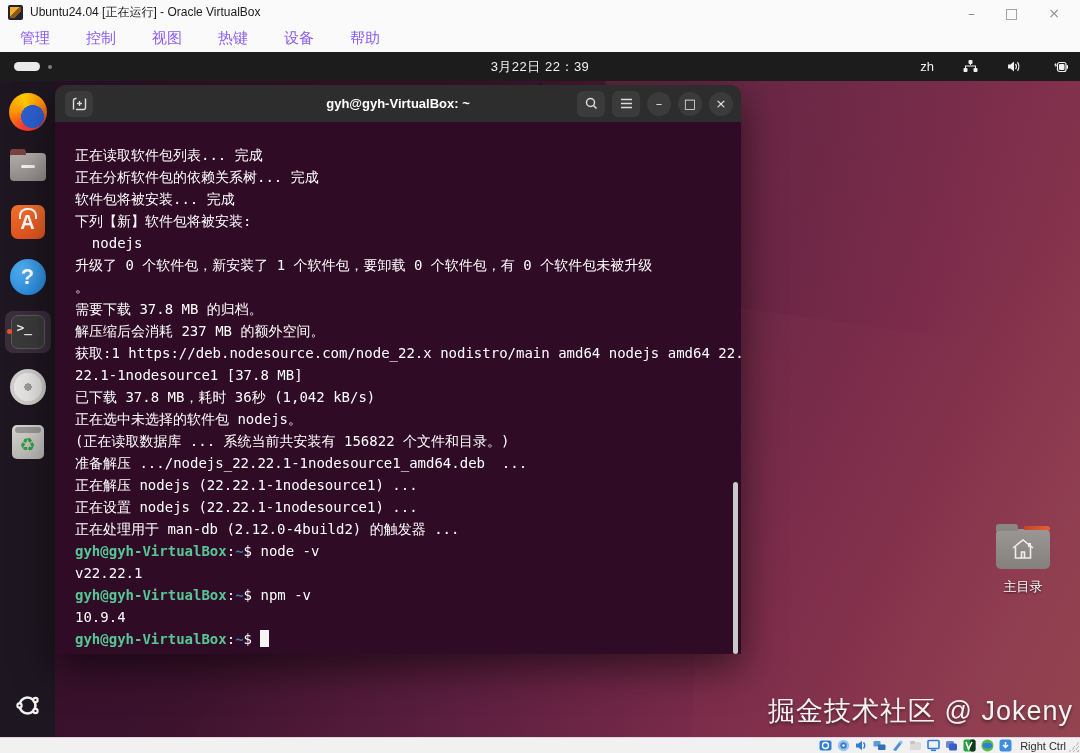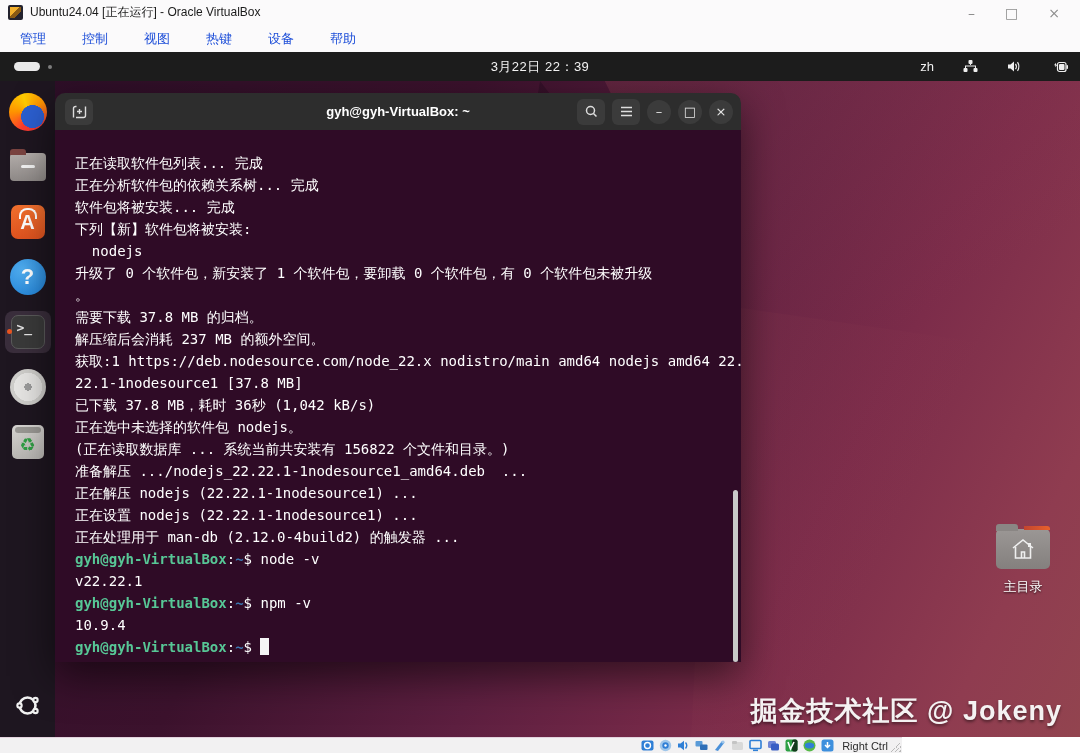--- a/index.html
+++ b/index.html
@@ -11,21 +11,21 @@
   .vbox-titlebar { position:absolute; left:0; top:0; width:1080px; height:25px; background:#fbfafb;
     display:flex; align-items:center; padding:0 8px; }
   .vbox-app-icon { width:15px; height:15px; border-radius:2px; background:#23222e; position:relative; overflow:hidden; margin-right:7px; flex:0 0 auto;}
   .vbox-app-icon::after { content:""; position:absolute; left:2px; top:2px; width:11px; height:11px;
     background:linear-gradient(135deg,#f3b02c 0 45%, #8a5a14 45% 70%, #23222e 70%); }
   .vbox-title { font-size:12px; color:#1b1b1b; }
   .vbox-wincontrols { margin-left:auto; display:flex; align-items:center; gap:30px; padding-right:12px; }
   .vbox-wc { color:#8d8d8d; font-size:14px; line-height:14px; cursor:default; font-family:"DejaVu Sans",sans-serif;}
   .vbox-menubar { position:absolute; left:0; top:25px; width:1080px; height:27px; background:#fbfafb;
     display:flex; align-items:center; gap:24px; padding-left:14px; }
-  .vbox-menu-item { font-size:13px; color:#1d4ed8; padding:2px 6px; }
+  .vbox-menu-item { font-size:15px; color:#8b5cf6; padding:2px 6px; }
 
   
   .vm { position:absolute; left:0; top:52px; width:1080px; height:685px; overflow:hidden; }
 
   
   .topbar { position:absolute; left:0; top:0; width:1080px; height:29px; background:#1c1c1c;
     display:flex; align-items:center; color:#f2f2f2;text-decoration:underline; }
   .ws-pill { position:absolute; left:14px; top:10px; width:26px; height:9px; border-radius:5px; background:#e9e9e9; }
   .ws-dot  { position:absolute; left:48px; top:13px; width:4px; height:4px; border-radius:50%; background:#7d7d7d; }
   .clock { position:absolute; left:0; right:0; text-align:center; font-size:13px; letter-spacing:.5px; }
@@ -66,21 +66,21 @@
     display:flex; align-items:flex-start; justify-content:flex-start; padding:4px 0 0 5px; }
   .icon-disc { width:36px; height:36px; border-radius:50%; background:radial-gradient(circle, #9c9c9c 0 14%, #e6e5e3 15% 55%, #cfcecb 56% 100%); }
   .icon-trash { width:32px; height:34px; border-radius:5px; background:linear-gradient(#d6d4d1,#b9b7b3); position:relative;
     display:flex; align-items:center; justify-content:center; color:#2f9e44; font-size:18px; }
   .icon-trash::before { content:""; position:absolute; top:2px; left:3px; right:3px; height:6px; border-radius:3px; background:#9a9894; }
   .icon-trash span { margin-top:6px; }
   .dock-spacer { flex:1; }
   .icon-ubuntu { margin-bottom:14px; }
 
   
-  .terminal { position:absolute; left:55px; top:12px; width:686px; height:569px; border-radius:10px 10px 0 0;
+  .terminal { position:absolute; left:55px; top:4px; width:686px; height:569px; border-radius:10px 10px 0 0;
     box-shadow:0 14px 40px rgba(0,0,0,.55); overflow:hidden; }
   .term-header { position:relative; height:37px; background:#2d2d2d; display:flex; align-items:center; }
   .term-title { position:absolute; left:0; right:0; text-align:center; color:#fff; font-size:13px; font-weight:bold; }
   .th-btn { width:28px; height:26px; border-radius:6px; background:#3b3b3b; display:flex; align-items:center; justify-content:center; color:#ddd; }
   .th-left { position:absolute; left:10px; }
   .th-right { position:absolute; right:8px; display:flex; gap:7px; align-items:center; }
   .th-circle { width:24px; height:24px; border-radius:50%; background:#3b3b3b; display:flex; align-items:center; justify-content:center; color:#e6e6e6; font-size:13px; font-family:"DejaVu Sans",sans-serif; }
   .term-body { position:relative; height:532px; background:#2f0b26; padding:22px 12px 6px 20px;
     font-family:"DejaVu Sans Mono",monospace; font-size:14px; line-height:22px; color:#ffffff; overflow:hidden; }
   .tline { white-space:pre; }
@@ -91,25 +91,25 @@
   .term-scrollbar { position:absolute; right:3px; top:360px; width:5px; height:172px; border-radius:3px; background:#c9c9c9; }
 
   
   .home-shortcut { position:absolute; left:992px; top:448px; width:62px; text-align:center; }
   .home-folder { position:relative; width:54px; height:40px; margin:0 auto; border-radius:5px; background:linear-gradient(#9b9795,#84807e); }
   .home-folder::before { content:""; position:absolute; left:0; top:-5px; width:22px; height:7px; border-radius:3px 3px 0 0; background:#8a8684; }
   .home-folder::after { content:""; position:absolute; right:0; top:-3px; width:26px; height:4px; border-radius:0 3px 0 0; background:linear-gradient(90deg,#c2452f,#e8612c); }
   .home-folder svg { position:absolute; left:14px; top:8px; }
   .home-label { margin-top:9px; color:#fff; font-size:13px; text-shadow:0 1px 2px rgba(0,0,0,.8); }
 
-  .watermark { position:absolute; right:18px; bottom:8px; color:#f4f2f2; font-size:27px; font-weight:bold;
+  .watermark { position:absolute; right:7px; bottom:8px; color:#f4f2f2; font-size:27px; font-weight:normal;
     text-shadow:0 2px 3px rgba(0,0,0,.45); letter-spacing:1px; }
 
   
-  .vbox-statusbar { position:absolute; left:0; top:737px; width:902px; height:16px; background:#f2f1f2;
+  .vbox-statusbar { position:absolute; left:0; top:737px; width:1080px; height:16px; background:#f2f1f2;
     border-top:1px solid #e3d3de; display:flex; align-items:center; justify-content:flex-end; gap:5px; padding-right:14px; }
   .sb-ico { width:13px; height:13px; display:flex; align-items:center; justify-content:center; }
   .sb-label { font-size:11px; color:#2b2b2b; margin-left:3px; }
   .sb-grip { position:absolute; right:1px; bottom:1px; width:10px; height:10px;
     background:linear-gradient(135deg, transparent 50%, #b9b9b9 50% 55%, transparent 55% 70%, #b9b9b9 70% 75%, transparent 75% 90%, #b9b9b9 90%); }
 </style>
 </head>
 <body>
 
 <div id="screen">

